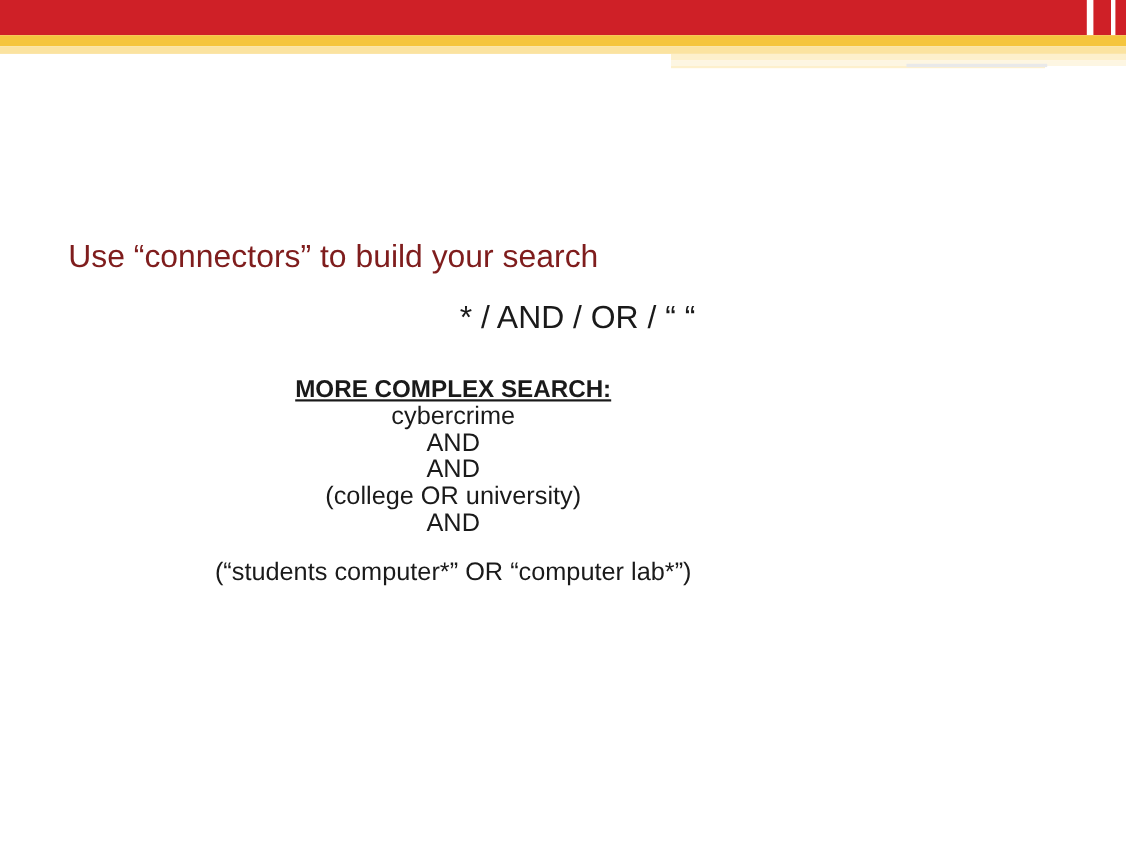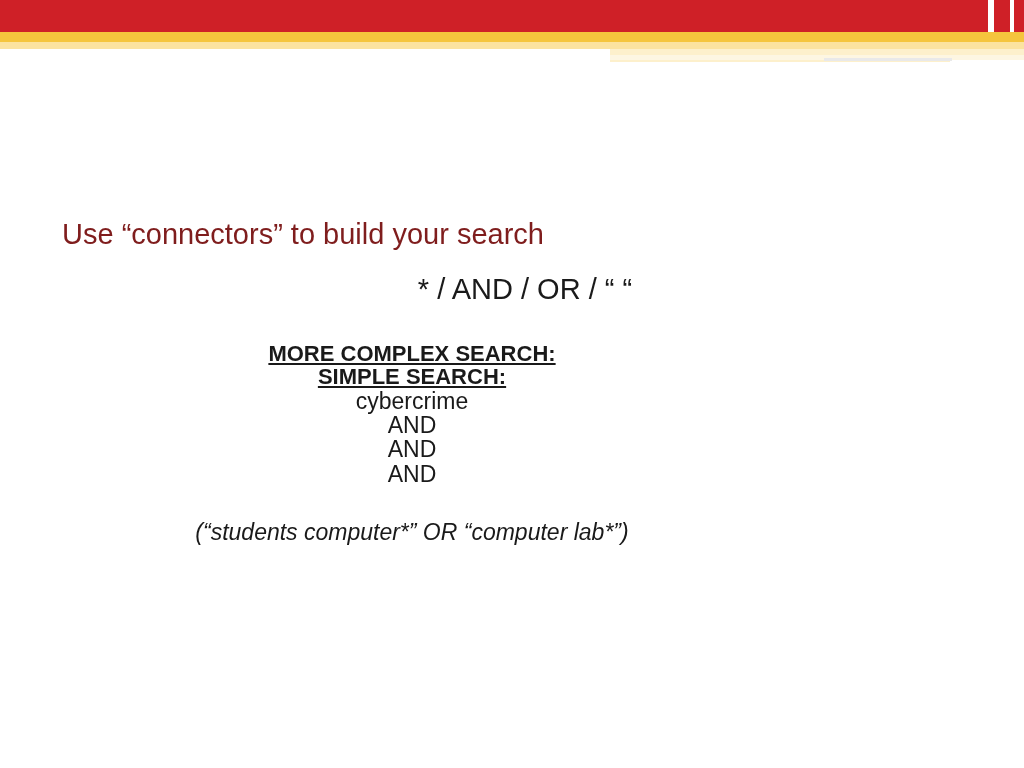--- a/index.html
+++ b/index.html
@@ -151,23 +151,22 @@
   .examples .hdr {
     font-weight: bold;
     text-decoration: underline;
     font-size: 22px;
   }
   .examples .line {
     display: block;
   }
   .examples .final {
     display: block;
-    margin-top: 34px;
+    margin-top: 20px;
     font-size: 23px;
-    font-style: italic;
   }
 </style>
 </head>
 <body>
 
 <div class="banner">
   <div class="band-red"></div>
   <div class="band-red-notch"></div>
   <div class="band-red-notch2"></div>
   <div class="band-yellow"></div>
@@ -182,21 +181,21 @@
 
 
   <div class="lead">Use “connectors” to build your search</div>
 
   <div class="connectors">
     <span class="shift">* / AND / OR / “ “</span>
   </div>
 
   <div class="examples">
     <span class="line hdr">MORE COMPLEX SEARCH:</span>
-    <span class="line hdr">SIMPLE SEARCH:</span>
     <span class="line">cybercrime</span>
     <span class="line">AND</span>
     <span class="line">AND</span>
+    <span class="line">(college OR university)</span>
     <span class="line">AND</span>
     <span class="final">(“students computer*” OR “computer lab*”)</span>
   </div>
 
 </div>
 
 </body></html>

